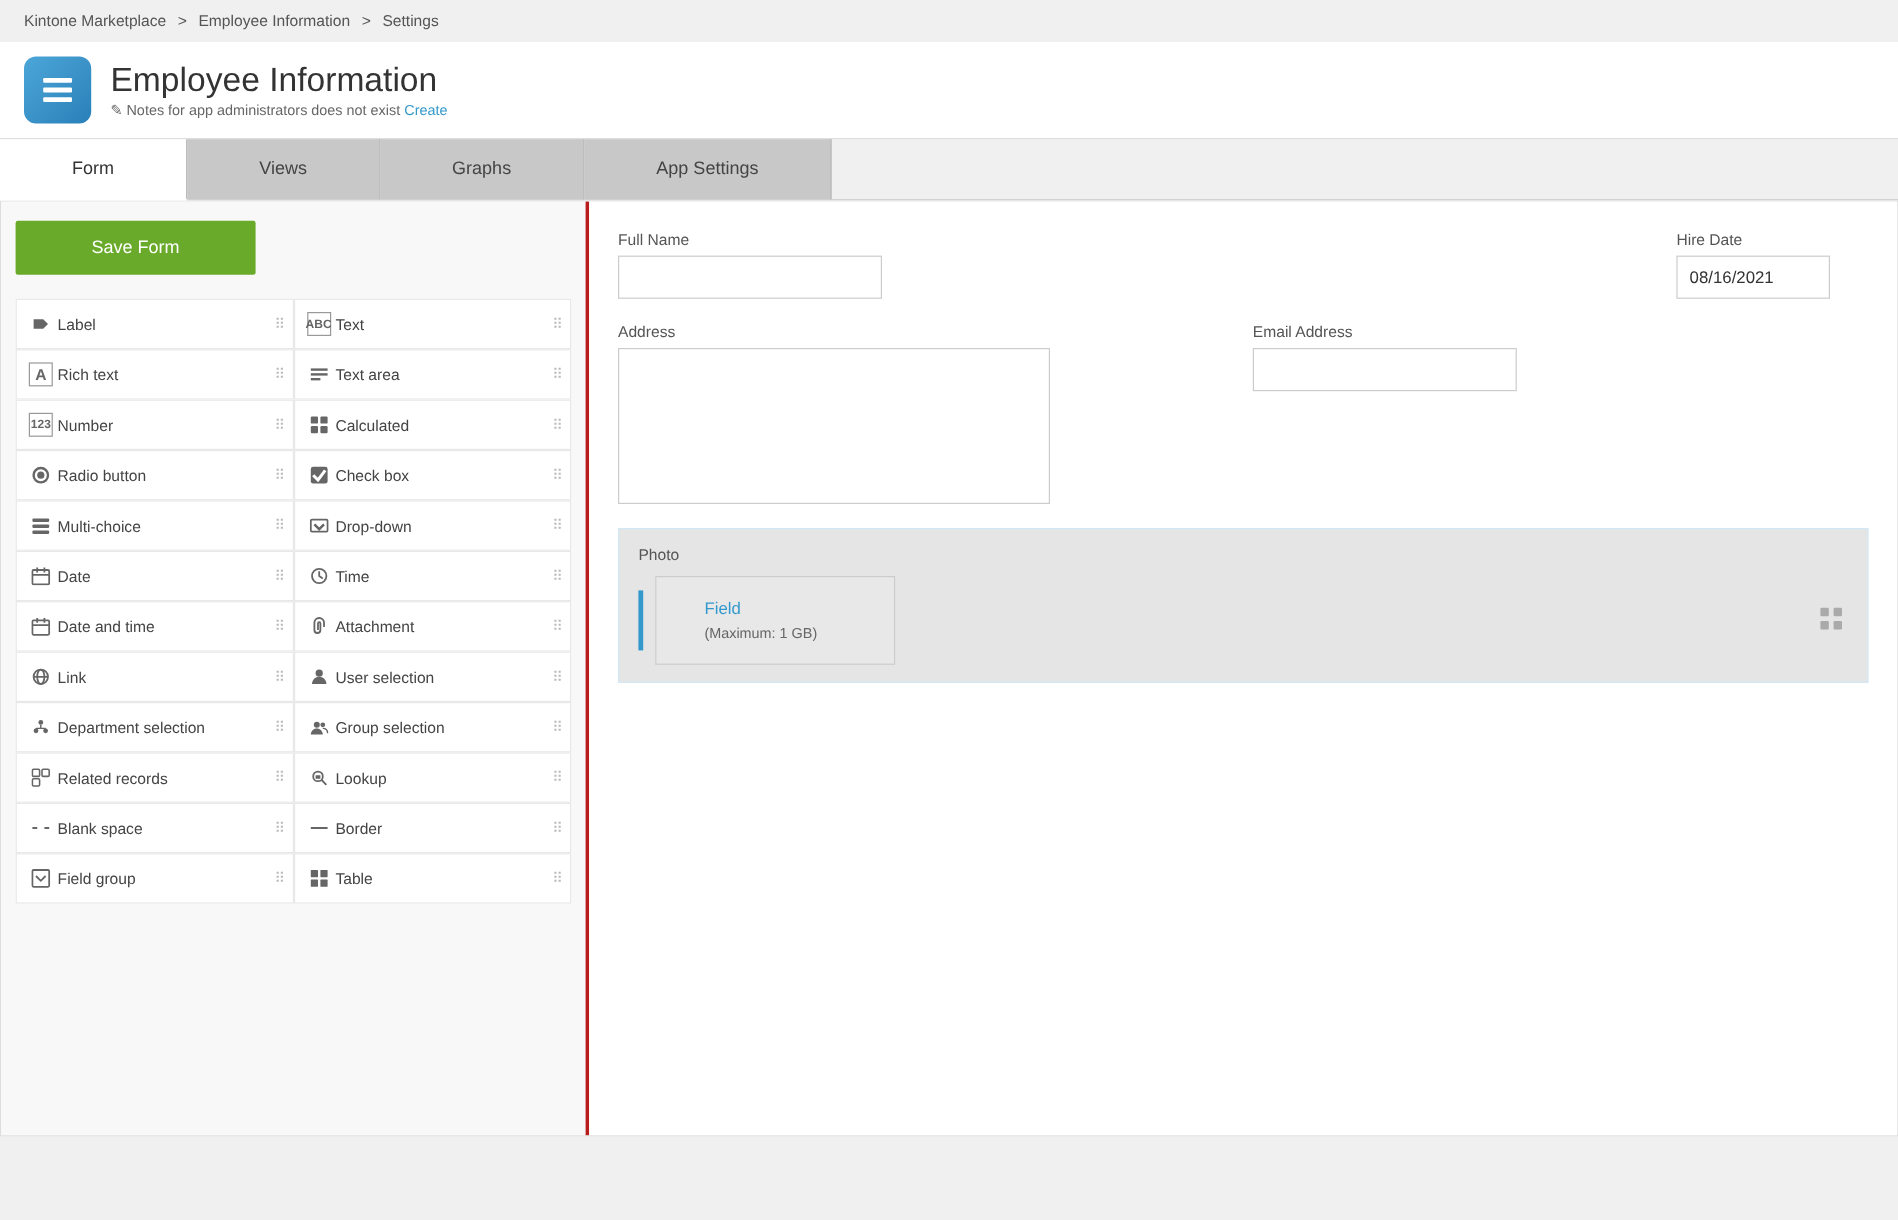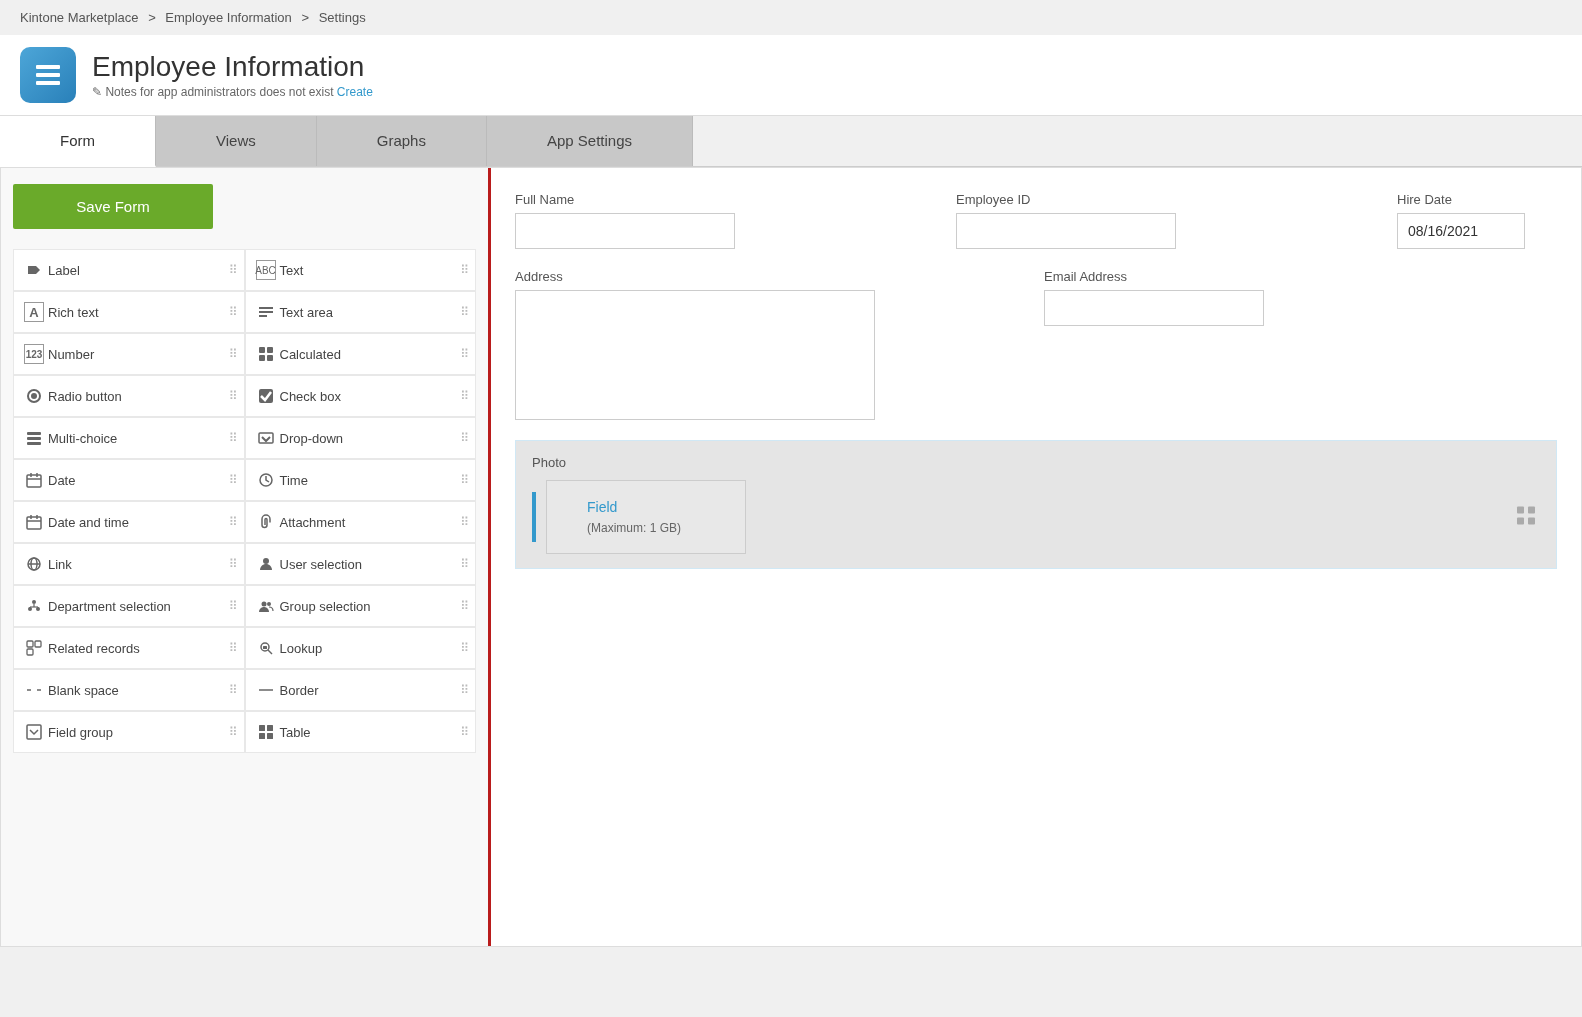--- a/index.html
+++ b/index.html
@@ -114,21 +114,21 @@
           <span class="field-icon">
             <svg width="16" height="16" viewBox="0 0 16 16" fill="#666">
                 <path d="M2 4h8l4 4-4 4H2z"></path>
               </svg>
           </span>
           <span>Label</span>
           <span class="field-drag-handle">⠿</span>
         </div>
 
         <div class="field-item">
-          <span class="field-icon" style="font-size:10px;font-weight:normal;color:#666;border:1px solid #999;padding:0 2px;">ABC</span>
+          <span class="field-icon" style="font-size:10px;font-weight:bold;color:#666;border:1px solid #999;padding:0 2px;">ABC</span>
           <span>Text</span>
           <span class="field-drag-handle">⠿</span>
         </div>
 
         <div class="field-item">
           <span class="field-icon" style="font-size:13px;font-weight:bold;border:1px solid #999;padding:0 3px;color:#666;">A</span>
           <span>Rich text</span>
           <span class="field-drag-handle">⠿</span>
         </div>
 
@@ -378,24 +378,20 @@
         </div>
 
       </div>
     </div>
 
     <div class="form-canvas">
 
       <div class="form-row">
         <div class="form-field full-name-field">
           <label>Full Name</label>
-          <input type="text" style="width: 220px;">
-        </div>
-        <div class="form-field employee-id-field">
-          <label>Employee ID</label>
           <input type="text" style="width: 220px;">
         </div>
         <div class="form-field hire-date-field">
           <label>Hire Date</label>
           <input type="text" style="width: 128px;" value="08/16/2021">
         </div>
       </div>
 
       <div class="form-row">
         <div class="form-field address-field">

